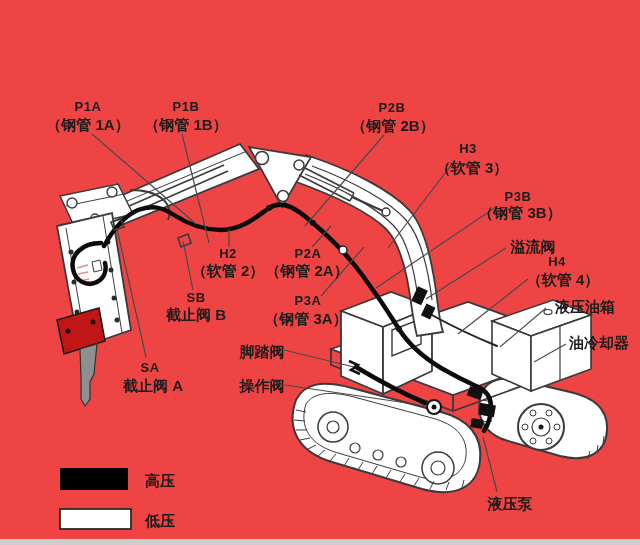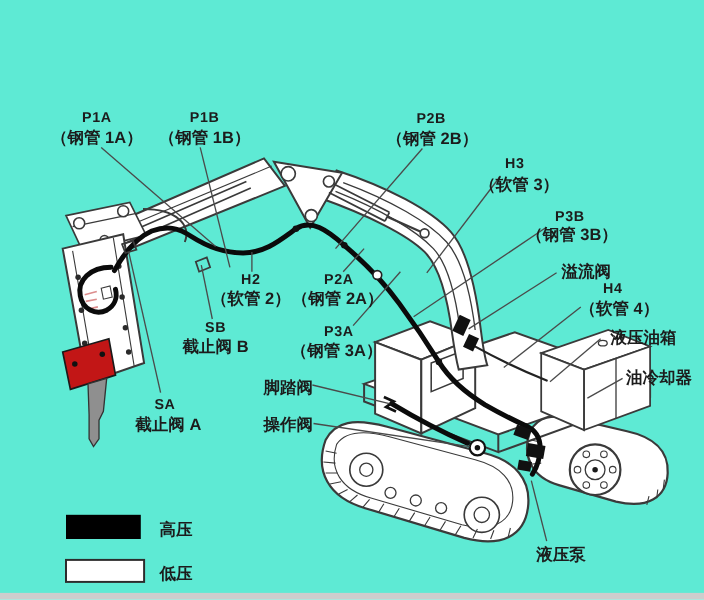--- a/index.html
+++ b/index.html
@@ -1,17 +1,17 @@
 <!DOCTYPE html>
 <html><head>
 <meta charset="utf-8">
 <style>
   html,body{margin:0;padding:0;background:#e9e9e9;}
   .stage{
-    position:relative;width:640px;height:545px;background:#5eead4;
+    position:relative;width:640px;height:545px;background:#ef4444;
     font-family:"Liberation Sans","DejaVu Sans",sans-serif;overflow:hidden;
   }
   svg{display:block}
   .lbl{fill:#1c1c1c;font-weight:bold;font-family:"Liberation Sans","DejaVu Sans",sans-serif;}
   .code{font-size:13px;letter-spacing:.5px;}
   .cjk{font-size:15px;}
   .leader{stroke:#4a4a4a;stroke-width:1.2;fill:none;}
   .line{stroke:#3a3a3a;fill:none;}
   .part{stroke:#3a3a3a;fill:#ffffff;}
   .hp{stroke:#0b0b0b;stroke-width:4.5;fill:none;stroke-linecap:round;stroke-linejoin:round;}

